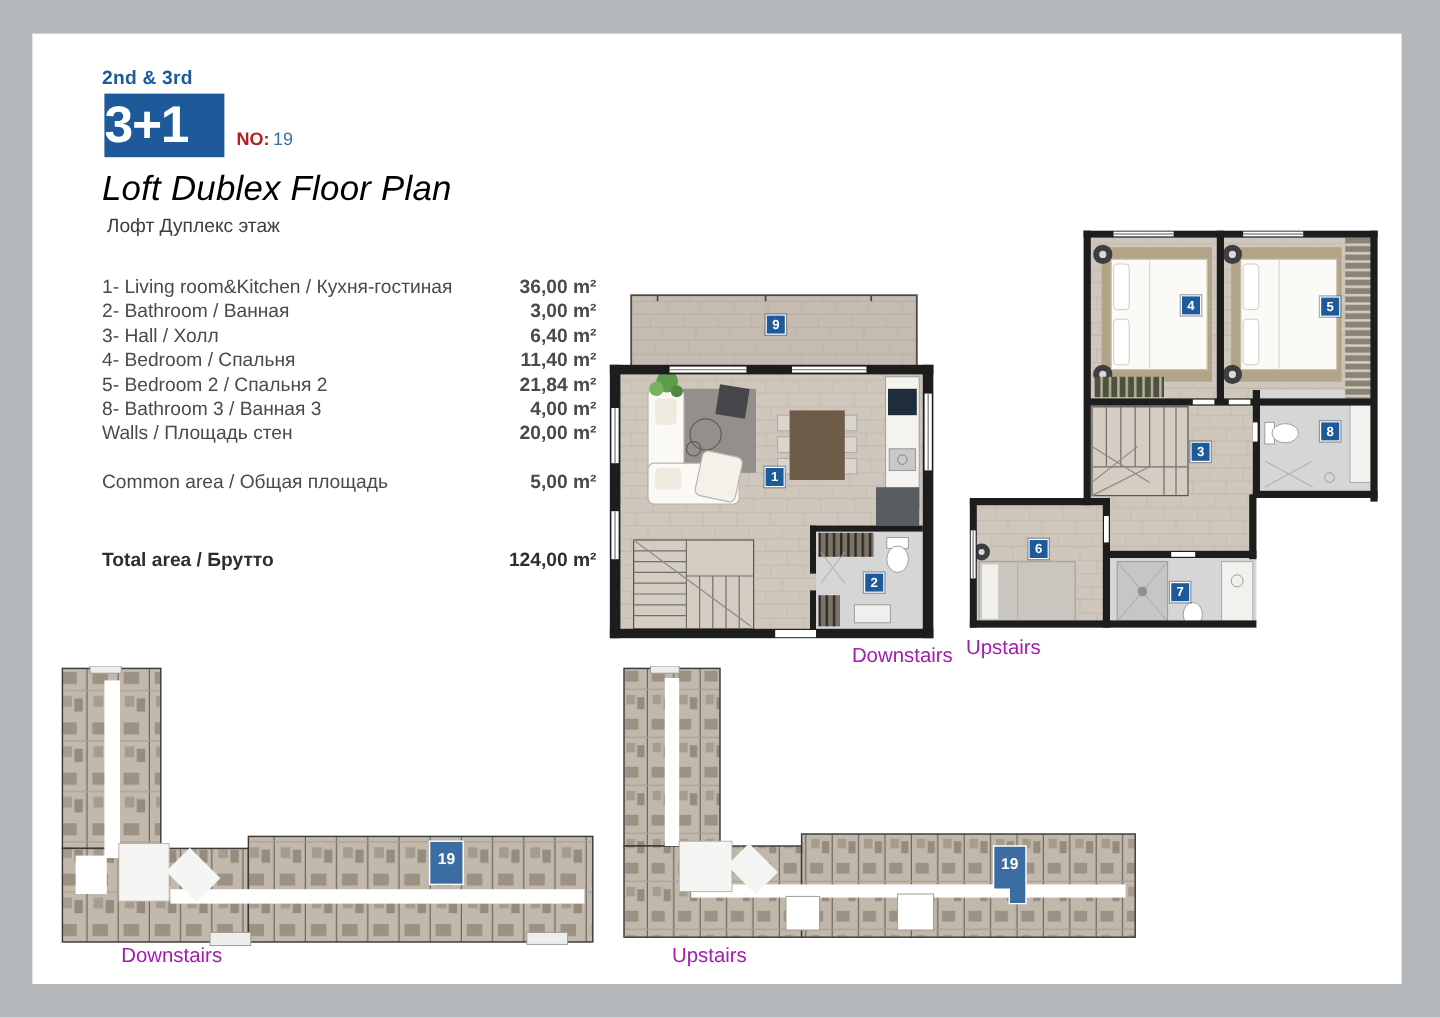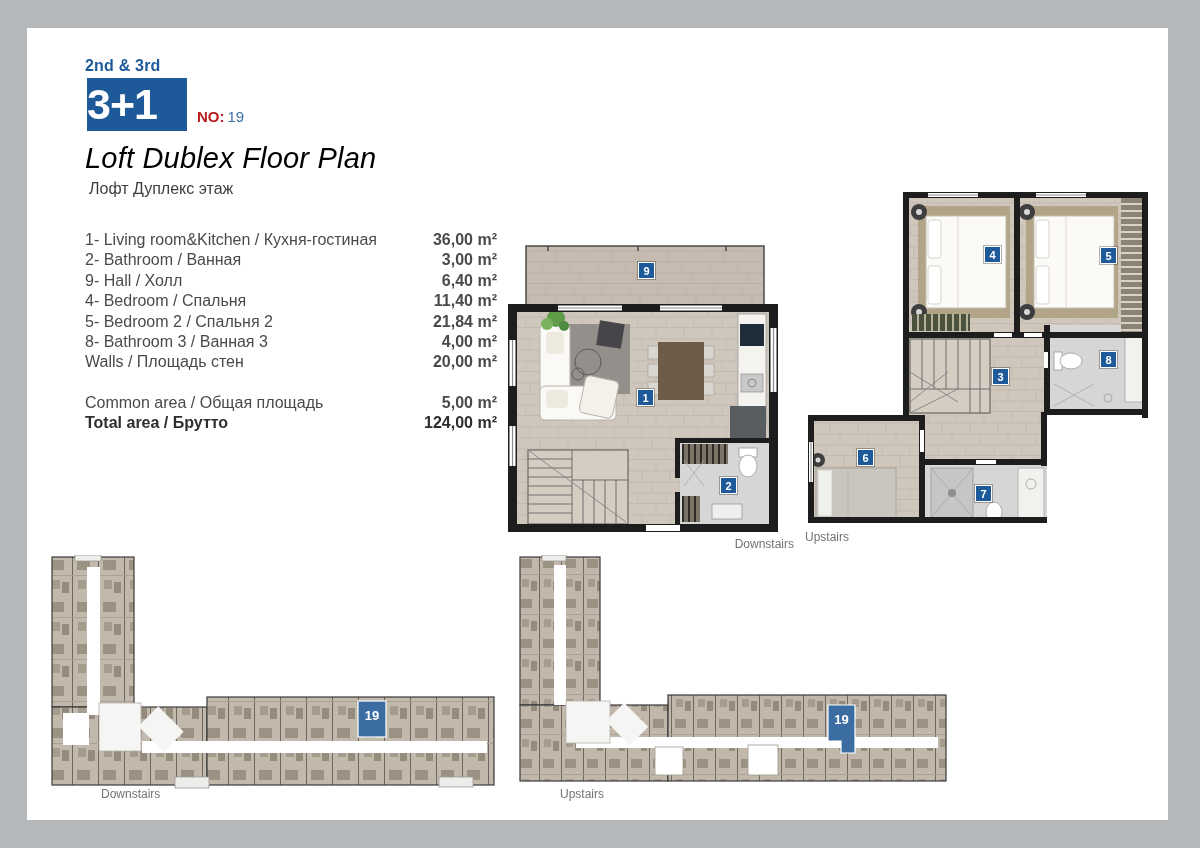--- a/index.html
+++ b/index.html
@@ -18,23 +18,23 @@
   .no-line{left:170px;top:80px;font-size:15px;}
   .no-label{font-weight:bold;color:#b91c1c;}
   .no-value{color:#3c6fa8;margin-left:3px;}
   .page-title{left:58px;top:114px;font-size:29px;color:#000000;font-weight:400;letter-spacing:.2px;font-style:italic;}
   .page-subtitle{left:62px;top:152px;font-size:16px;color:#3d3d3d;font-weight:400;}
   
   .room-list{left:58px;top:203px;width:412px;color:#4a4a4a;font-size:16px;}
   .room-row{display:flex;height:20.4px;align-items:flex-start;}
   .room-row .val{margin-left:auto;text-align:right;white-space:nowrap;font-weight:bold;}
   .room-list-bottom{margin-top:20px;}
-  .room-row.total{font-weight:bold;color:#2e2e2e;}
+  .room-row.total{font-weight:bold;color:#2e2e2e;margin-top:45px;}
   
-  .plan-caption{font-size:12px;color:#737373;}
+  .plan-caption{font-size:17px;color:#a21caf;}
   
   .badge{width:17px;height:17px;background:#1e5a9a;border:1px solid #fff;
     box-shadow:0 0 0 1px rgba(40,40,40,.35);color:#fff;font-size:11px;font-weight:bold;
     display:flex;align-items:center;justify-content:center;box-sizing:border-box;}
   .unit-label{color:#fff;font-size:13px;font-weight:bold;text-align:center;}
   svg{display:block;}
 </style>
 </head>
 <body>
 
@@ -96,21 +96,21 @@
   <div class="abs room-list">
     <div class="room-row">
         <span>1- Living room&amp;Kitchen / Кухня-гостиная</span>
         <span class="val">36,00 m²</span>
       </div>
     <div class="room-row">
         <span>2- Bathroom / Ванная</span>
         <span class="val">3,00 m²</span>
       </div>
     <div class="room-row">
-        <span>9- Hall / Холл</span>
+        <span>3- Hall / Холл</span>
         <span class="val">6,40 m²</span>
       </div>
     <div class="room-row">
         <span>4- Bedroom / Спальня</span>
         <span class="val">11,40 m²</span>
       </div>
     <div class="room-row">
         <span>5- Bedroom 2 / Спальня 2</span>
         <span class="val">21,84 m²</span>
       </div>

